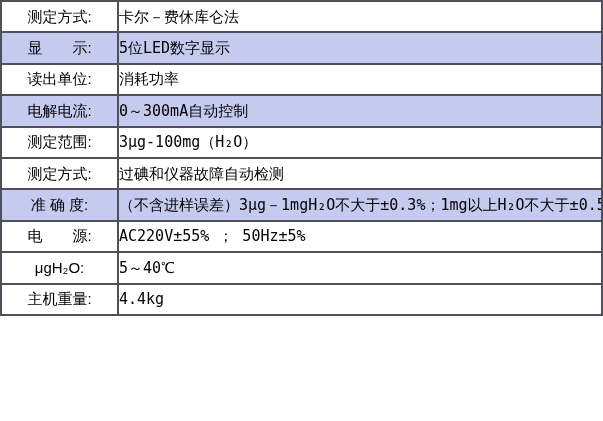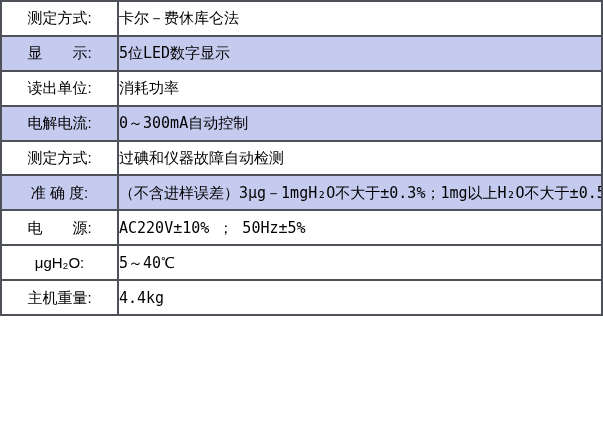--- a/index.html
+++ b/index.html
@@ -59,30 +59,34 @@
       </tr>
       <tr>
         <td class="label">读出单位:</td>
         <td class="value">消耗功率</td>
       </tr>
       <tr class="alt">
         <td class="label">电解电流:</td>
         <td class="value">0～300mA自动控制</td>
       </tr>
       <tr>
+        <td class="label">测定范围:</td>
+        <td class="value">3μg-100mg（H₂O）</td>
+      </tr>
+      <tr>
         <td class="label">测定方式:</td>
         <td class="value">过碘和仪器故障自动检测</td>
       </tr>
       <tr class="alt">
         <td class="label">准 确 度:</td>
         <td class="value">（不含进样误差）3μg－1mgH₂O不大于±0.3%；1mg以上H₂O不大于±0.5%</td>
       </tr>
       <tr>
         <td class="label">电　　源:</td>
-        <td class="value">AC220V±10% ；  50Hz±5%</td>
+        <td class="value">AC220V±55% ；  50Hz±5%</td>
       </tr>
       <tr>
         <td class="label">μgH₂O:</td>
         <td class="value">5～40℃</td>
       </tr>
       <tr>
         <td class="label">主机重量:</td>
         <td class="value">4.4kg</td>
       </tr>
     </tbody>

